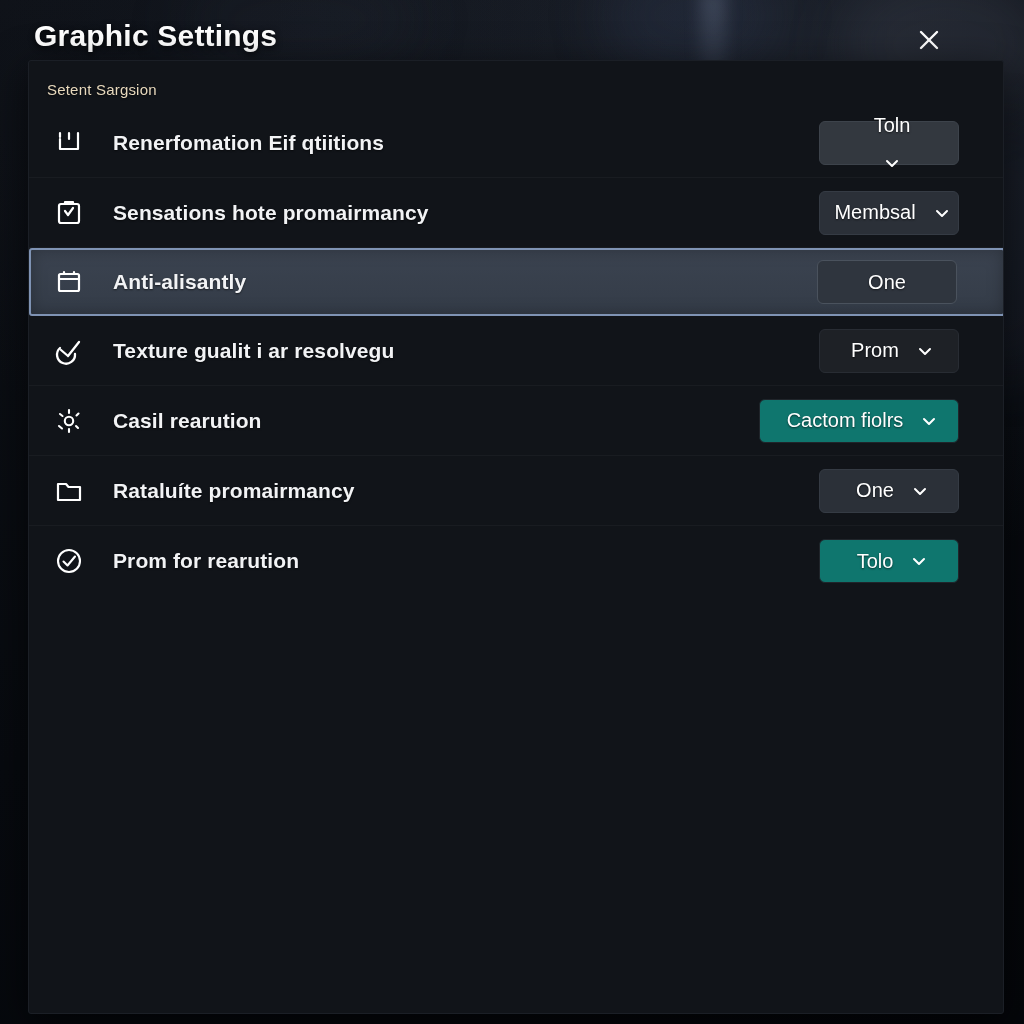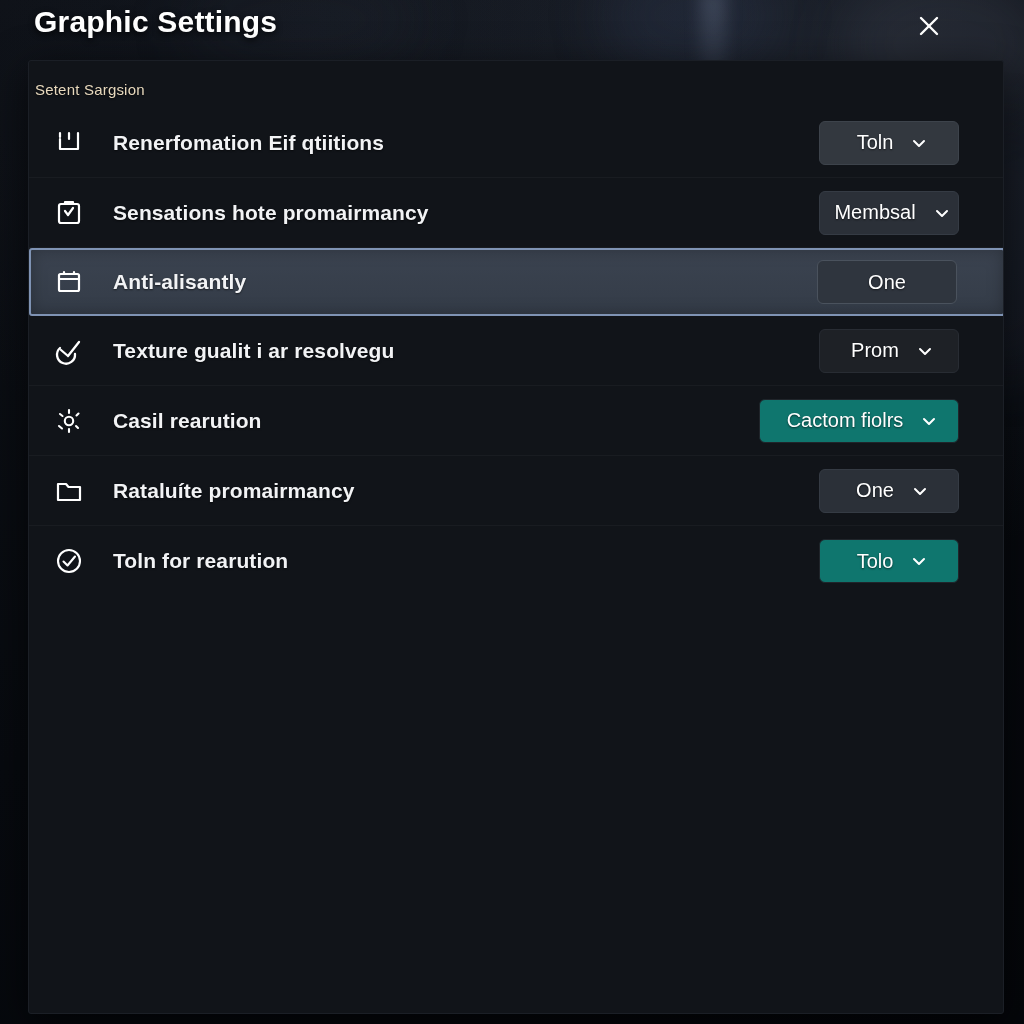--- a/index.html
+++ b/index.html
@@ -26,21 +26,21 @@
   .bg-blob { position: absolute; border-radius: 50%; filter: blur(26px); pointer-events: none; }
   .bg-blob.b1 { left: 840px; top: -30px;  width: 210px; height: 150px; background: rgba(90,95,110,0.20); }
   .bg-blob.b2 { left: 600px; top: -50px;  width: 180px; height: 130px; background: rgba(55,70,100,0.22); }
   .bg-blob.b3 { left: 180px; top: -40px;  width: 240px; height: 120px; background: rgba(45,50,65,0.16); }
   .bg-blob.b4 { left: 930px; top: 120px;  width: 150px; height: 260px; background: rgba(60,66,82,0.14); }
   .bg-streak  { position: absolute; left: 700px; top: -10px; width: 26px; height: 120px;
                 background: linear-gradient(180deg, rgba(150,165,195,0.26), rgba(150,165,195,0)); filter: blur(8px); }
 
   
   .titlebar {
-    position: absolute; left: 0; top: 2px; width: 972px; height: 60px;
+    position: absolute; left: 0; top: 16px; width: 972px; height: 60px;
   }
   .dialog-title {
     position: absolute; left: 34px; top: 3px;
     font-size: 30px; font-weight: 700; color: #ffffff;
     letter-spacing: 0.2px;
     text-shadow: 0 2px 6px rgba(0,0,0,0.85);
   }
   .close-btn {
     position: absolute; right: 26px; top: 7px;
     width: 34px; height: 34px;
@@ -55,21 +55,21 @@
     left: 28px; top: 60px;
     width: 976px; height: 954px;
     background: #111419;
     border: 1px solid #1b1f26;
     border-radius: 3px;
     box-shadow: 0 10px 40px rgba(0,0,0,0.6);
     overflow: hidden;
   }
 
   .section-header {
-    position: absolute; left: 6px; top: 20px;
+    position: absolute; left: 18px; top: 20px;
     font-size: 15px; color: #e8d9bd;
     letter-spacing: 0.2px;
     text-shadow: 0 1px 2px rgba(0,0,0,0.6);
   }
 
   .rows { position: absolute; left: 0; top: 47px; width: 976px; }
 
   .row {
     position: relative;
     height: 70px;
@@ -126,21 +126,21 @@
   .dropdown .dd-label {
     font-size: 20px;
     color: #ffffff;
     white-space: nowrap;
     text-shadow: 0 1px 2px rgba(0,0,0,0.6);
   }
   .dropdown .chev { display: flex; align-items: center; }
   .dropdown .chev svg { display: block; }
 
   
-  .dd-lite  { background: #33383f; border: 1px solid #3d434b; }
+  .dd-lite  { background: #33383f; border: 1px solid #3d434b; flex-direction: column; }
   .dd-mid   { background: #2b3038; border: 1px solid #353b44; }
   .dd-dark  { background: #1e2126; border: 1px solid #282c33; }
   .dd-deep  { background: #0f766e; border: 1px solid #20242a; }
   .dd-sel   { background: #2f353e; border: 1px solid #4a525d; }
 
   .dd-w140 { width: 140px; }
   .dd-w150 { width: 122px; }
   .dd-w200 { width: 200px; }
 
   .dd-mr46 { margin-right: 46px; }
@@ -295,21 +295,21 @@
         </div>
       </div>
 
       <div class="row">
         <span class="row-icon">
           <svg width="32" height="32" viewBox="0 0 32 32" fill="none" stroke="#ffffff" stroke-width="2.1" stroke-linecap="round" stroke-linejoin="round">
             <circle cx="16" cy="16" r="11"></circle>
             <path d="M10.5 16.5 L14.5 20.5 L22 11.5"></path>
           </svg>
         </span>
-        <span class="row-label">Toln for rearution</span>
+        <span class="row-label">Prom for rearution</span>
         <span class="row-spacer"></span>
         <div class="dropdown dd-deep dd-w140 dd-mr46">
           <span class="dd-label">Tolo</span>
           <span class="chev">
             <svg width="16" height="16" viewBox="0 0 16 16" fill="none" stroke="#ffffff" stroke-width="2" stroke-linecap="round" stroke-linejoin="round">
               <path d="M3 6 L8 11 L13 6"></path>
             </svg>
           </span>
         </div>
       </div>

